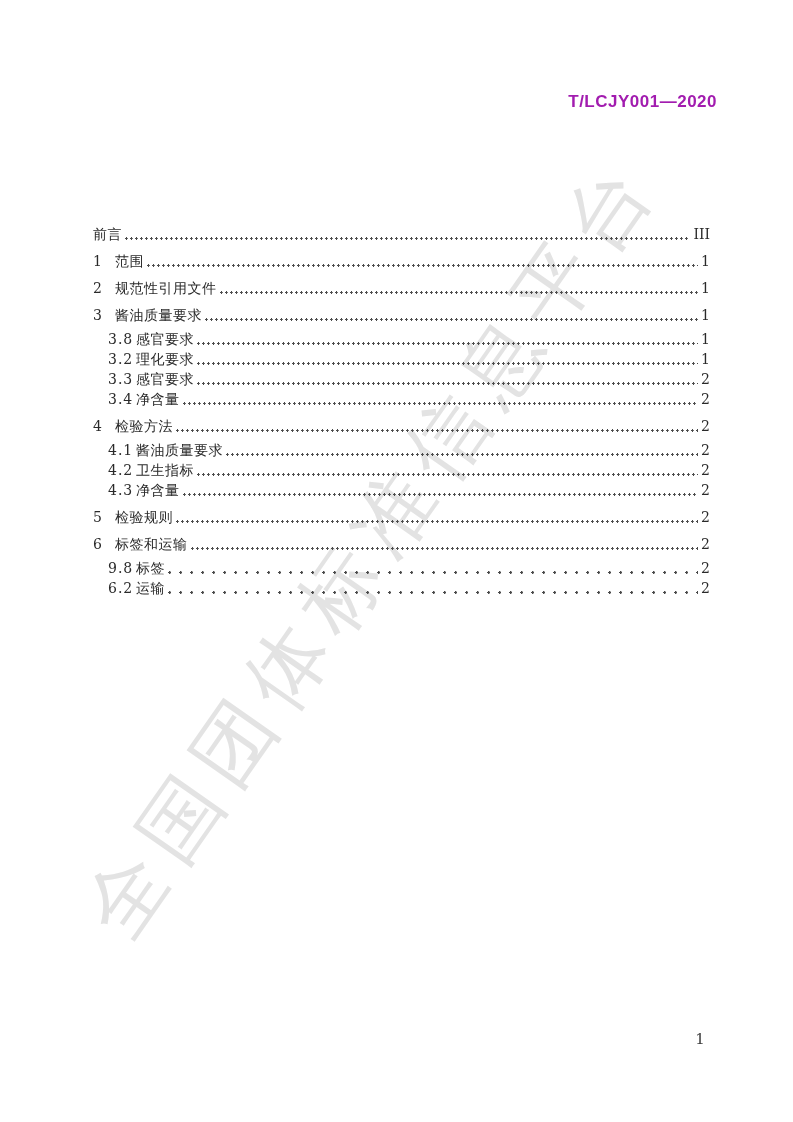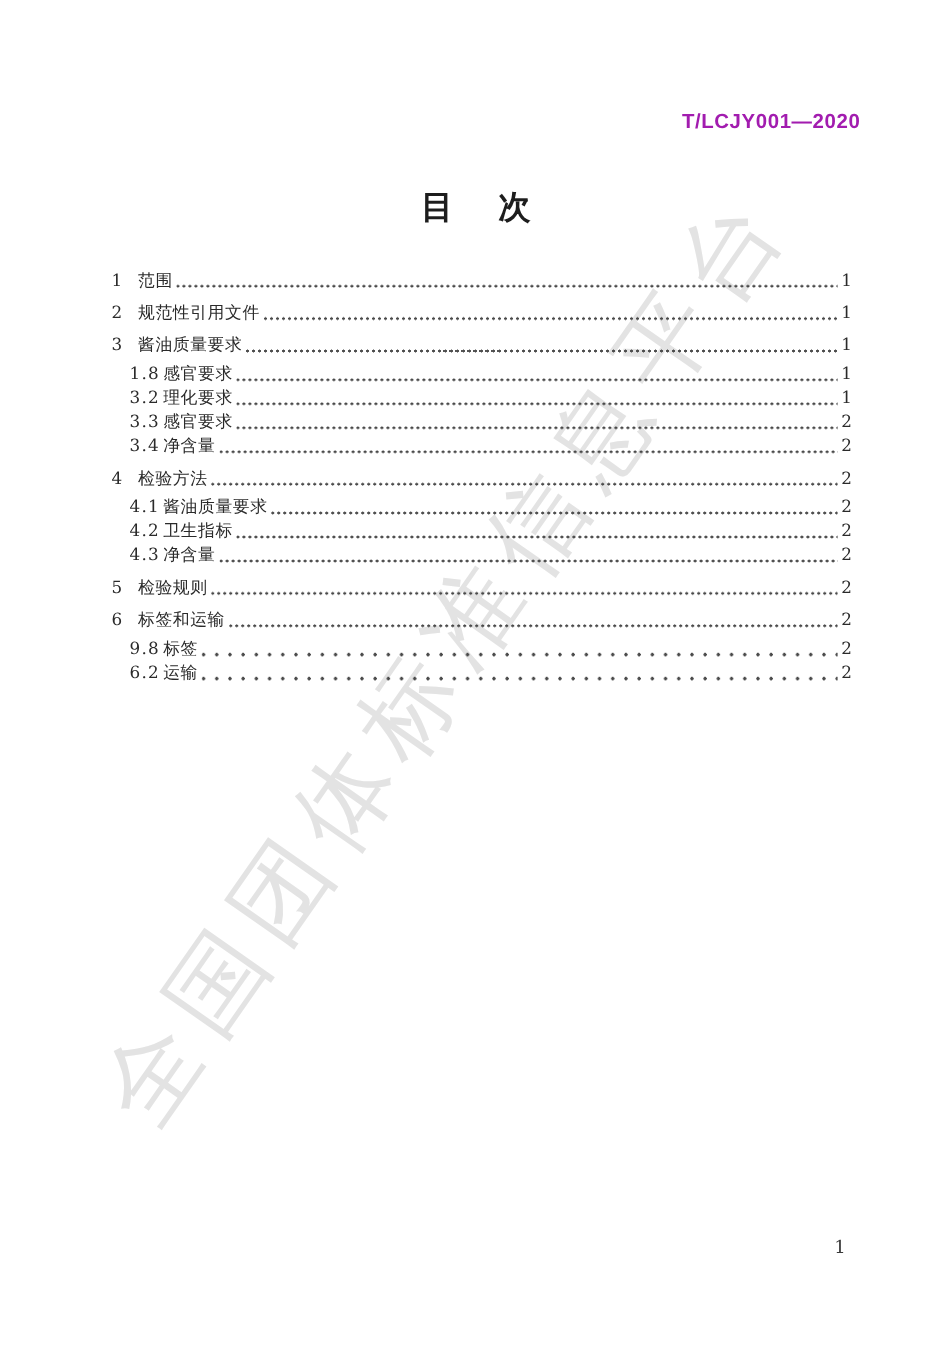--- a/index.html
+++ b/index.html
@@ -113,43 +113,48 @@
 </style>
 </head>
 <body>
 
 <div class="page">
 
   <div class="watermark">全国团体标准信息平台</div>
 
   <div class="header-code">T/LCJY001—2020</div>
 
-  <div class="doc-title">目 次</div>
 
   <div class="toc">
+      <div class="toc-row level-1">
+
+    <span class="label">前言</span>
+    <span class="dots"></span>
+    <span class="pagenum">III</span>
+  </div>
       <div class="toc-row level-1">
     <span class="num">1</span>
     <span class="label">范围</span>
     <span class="dots"></span>
     <span class="pagenum">1</span>
   </div>
       <div class="toc-row level-1">
     <span class="num">2</span>
     <span class="label">规范性引用文件</span>
     <span class="dots"></span>
     <span class="pagenum">1</span>
   </div>
       <div class="toc-row level-1">
     <span class="num">3</span>
     <span class="label">酱油质量要求</span>
     <span class="dots"></span>
     <span class="pagenum">1</span>
   </div>
       <div class="toc-row level-2">
-    <span class="num">1.8</span>
+    <span class="num">3.8</span>
     <span class="label">感官要求</span>
     <span class="dots"></span>
     <span class="pagenum">1</span>
   </div>
       <div class="toc-row level-2">
     <span class="num">3.2</span>
     <span class="label">理化要求</span>
     <span class="dots"></span>
     <span class="pagenum">1</span>
   </div>

